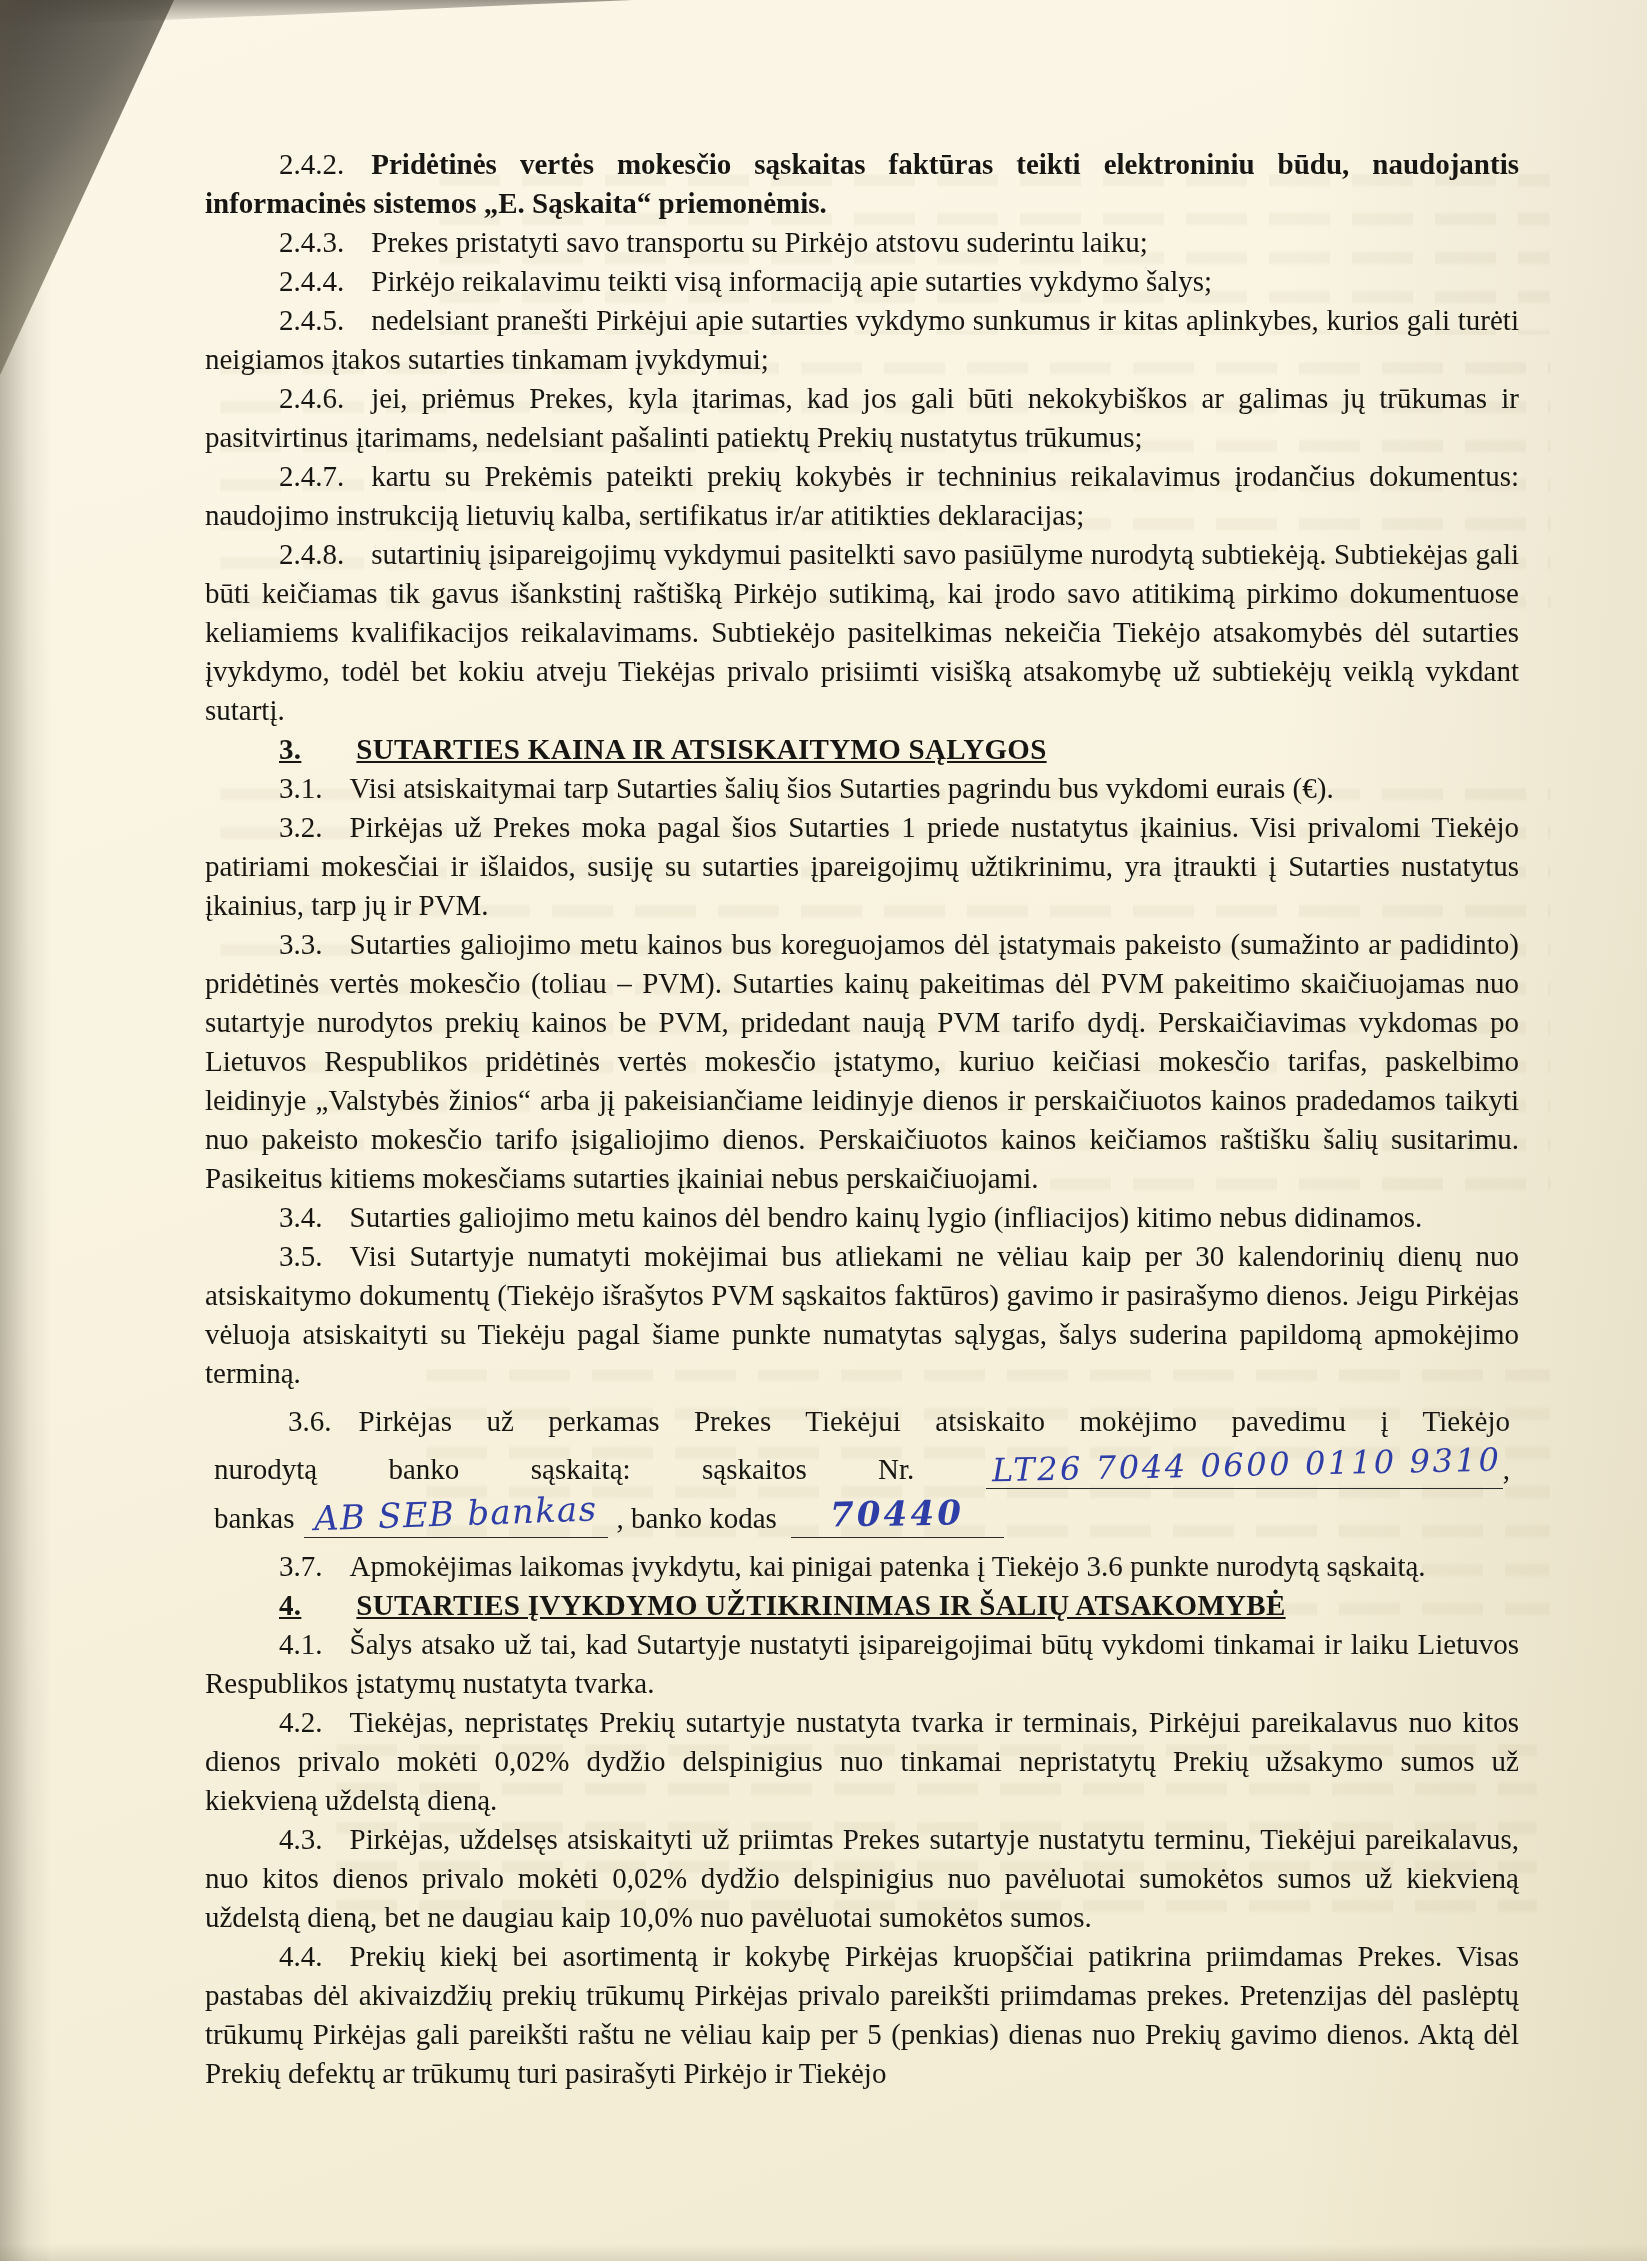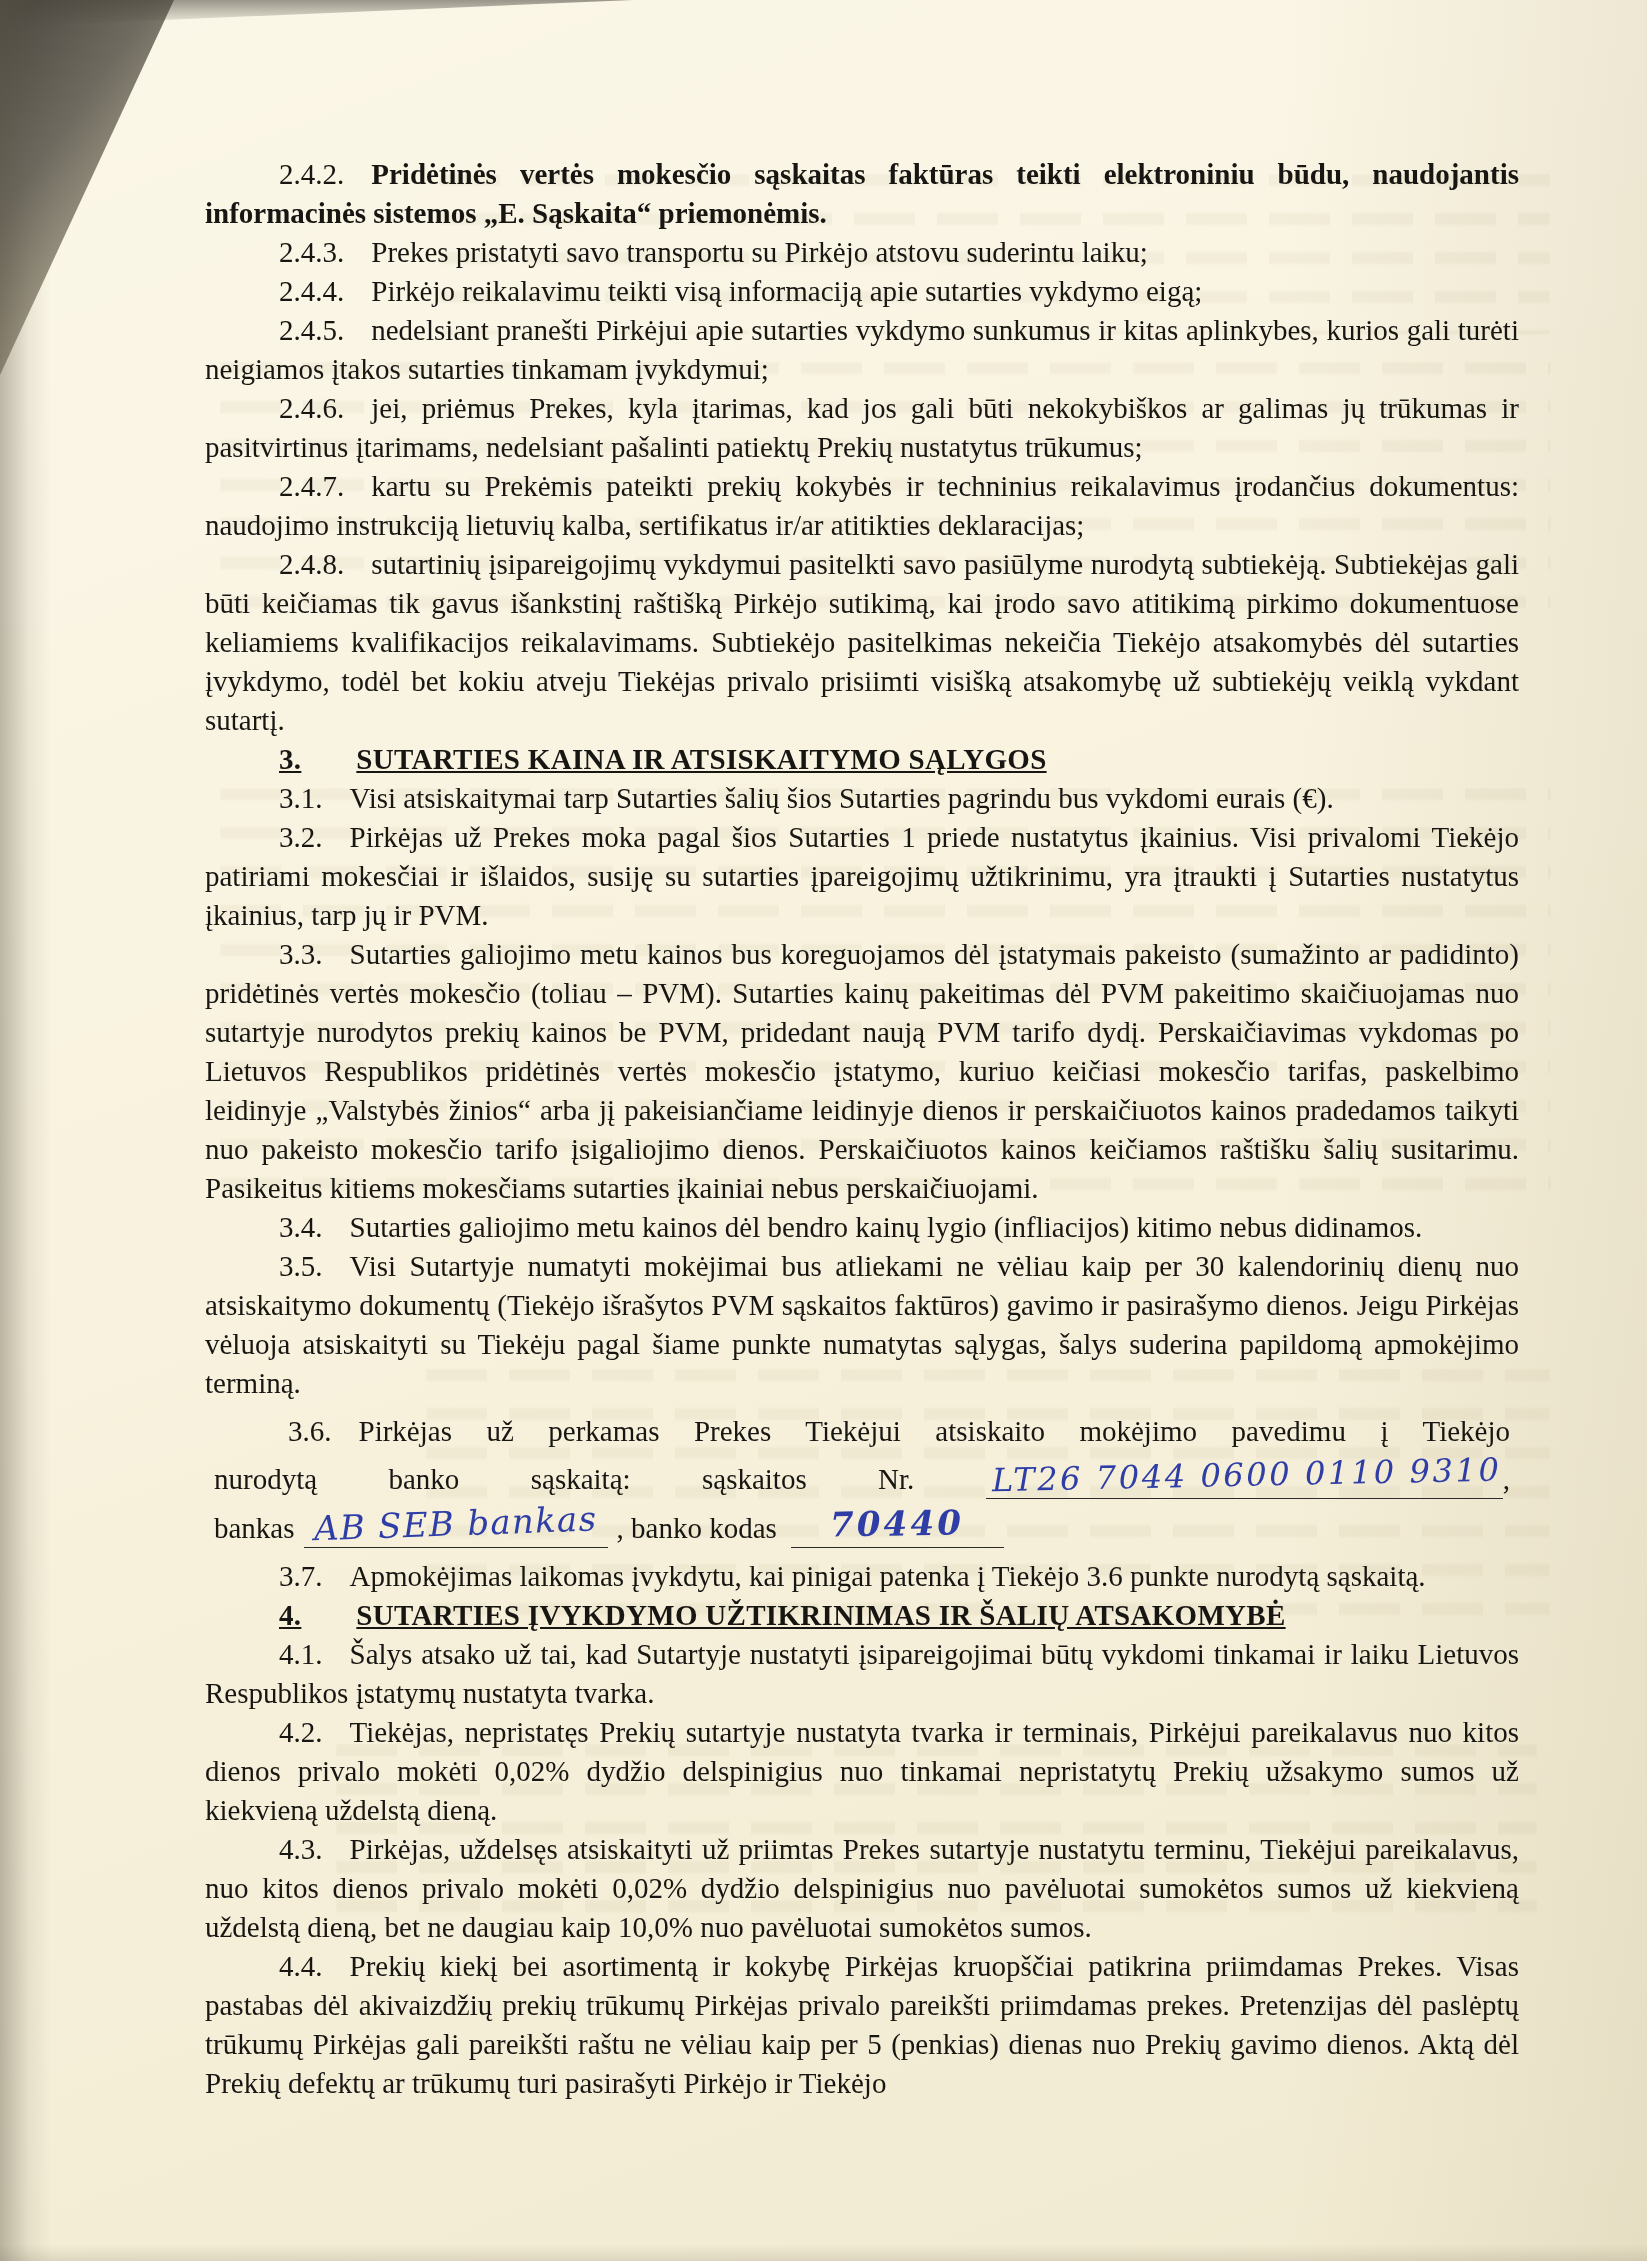--- a/index.html
+++ b/index.html
@@ -48,21 +48,21 @@
   }
   .g1 { left: 439px;  top: 174px;  width: 1111px; height: 161px; }
   .g2 { left: 220px;  top: 362px;  width: 1331px; height: 258px; }
   .g3 { left: 220px;  top: 788px; width: 1331px; height: 426px; }
   .g4 { left: 426px;  top: 1369px; width: 1124px; height: 258px; }
   .g5 { left: 336px;  top: 1744px; width: 1201px; height: 194px; }
 
   .content {
     position: absolute;
     left: 205px;
-    top: 155px;
+    top: 145px;
     width: 1314px;
     color: #181612;
     font-size: 29px;
     line-height: 39px;
     text-align: justify;
   }
   .para { margin: 0; text-indent: 74px; text-align: justify; }
   .num { margin-right: 27px; white-space: nowrap; }
   .btxt { font-weight: bold; }
   .heading { font-weight: bold; letter-spacing: 0.3px; text-decoration: underline; }
@@ -115,21 +115,21 @@
 
     <p class="para">
       <span class="num">2.4.2.</span><span class="btxt">Pridėtinės vertės mokesčio sąskaitas faktūras teikti elektroniniu būdu, naudojantis informacinės sistemos „E. Sąskaita“ priemonėmis.</span>
     </p>
 
     <p class="para">
       <span class="num">2.4.3.</span><span>Prekes pristatyti savo transportu su Pirkėjo atstovu suderintu laiku;</span>
     </p>
 
     <p class="para">
-      <span class="num">2.4.4.</span><span>Pirkėjo reikalavimu teikti visą informaciją apie sutarties vykdymo eigą;</span>
+      <span class="num">2.4.4.</span><span>Pirkėjo reikalavimu teikti visą informaciją apie sutarties vykdymo šalys;</span>
     </p>
 
     <p class="para">
       <span class="num">2.4.5.</span><span>nedelsiant pranešti Pirkėjui apie sutarties vykdymo sunkumus ir kitas aplinkybes, kurios gali turėti neigiamos įtakos sutarties tinkamam įvykdymui;</span>
     </p>
 
     <p class="para">
       <span class="num">2.4.6.</span><span>jei, priėmus Prekes, kyla įtarimas, kad jos gali būti nekokybiškos ar galimas jų trūkumas ir pasitvirtinus įtarimams, nedelsiant pašalinti patiektų Prekių nustatytus trūkumus;</span>
     </p>
 

